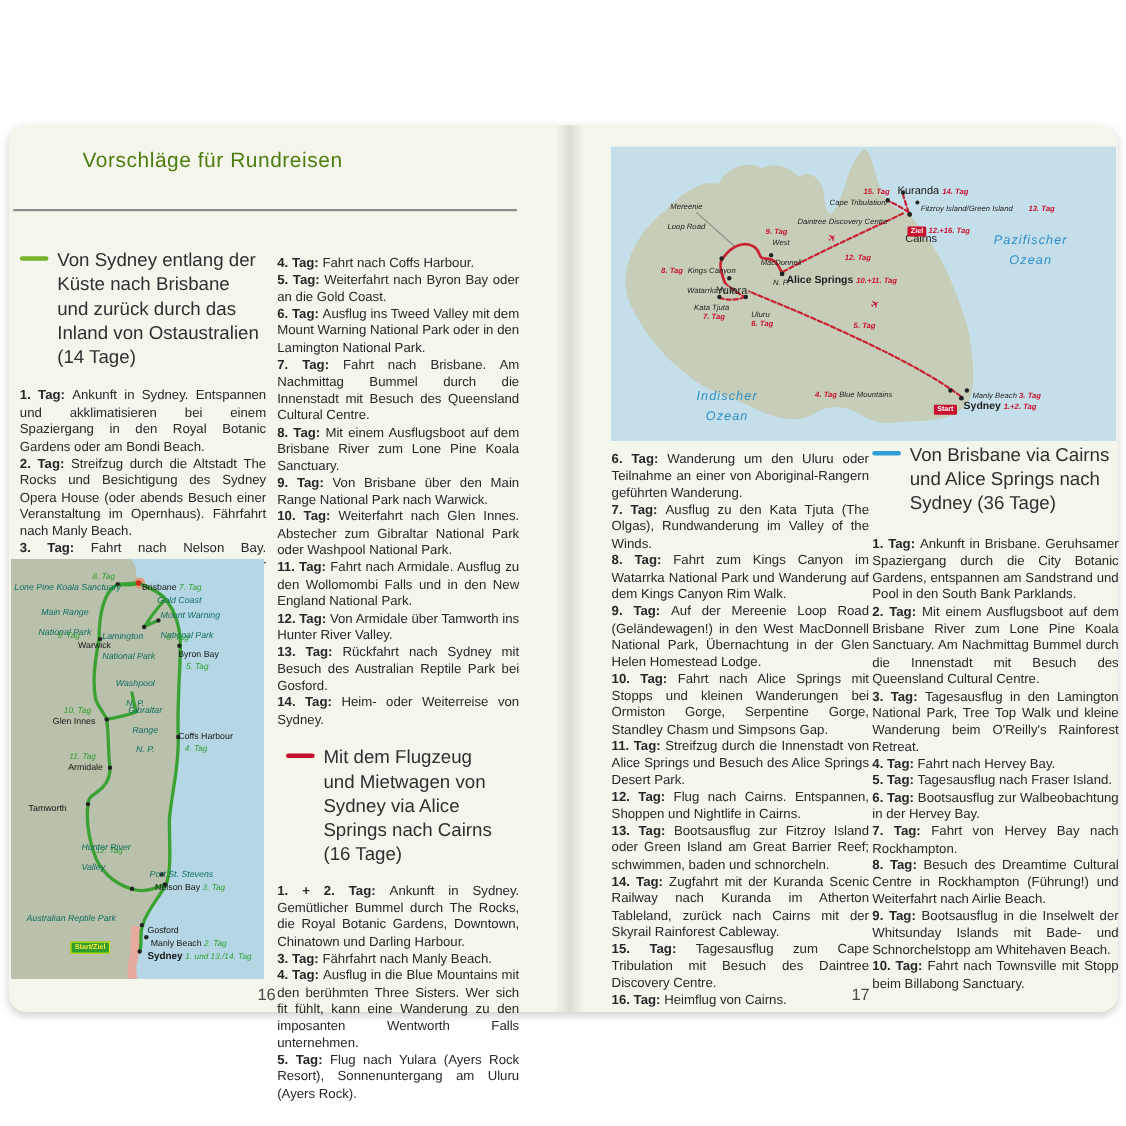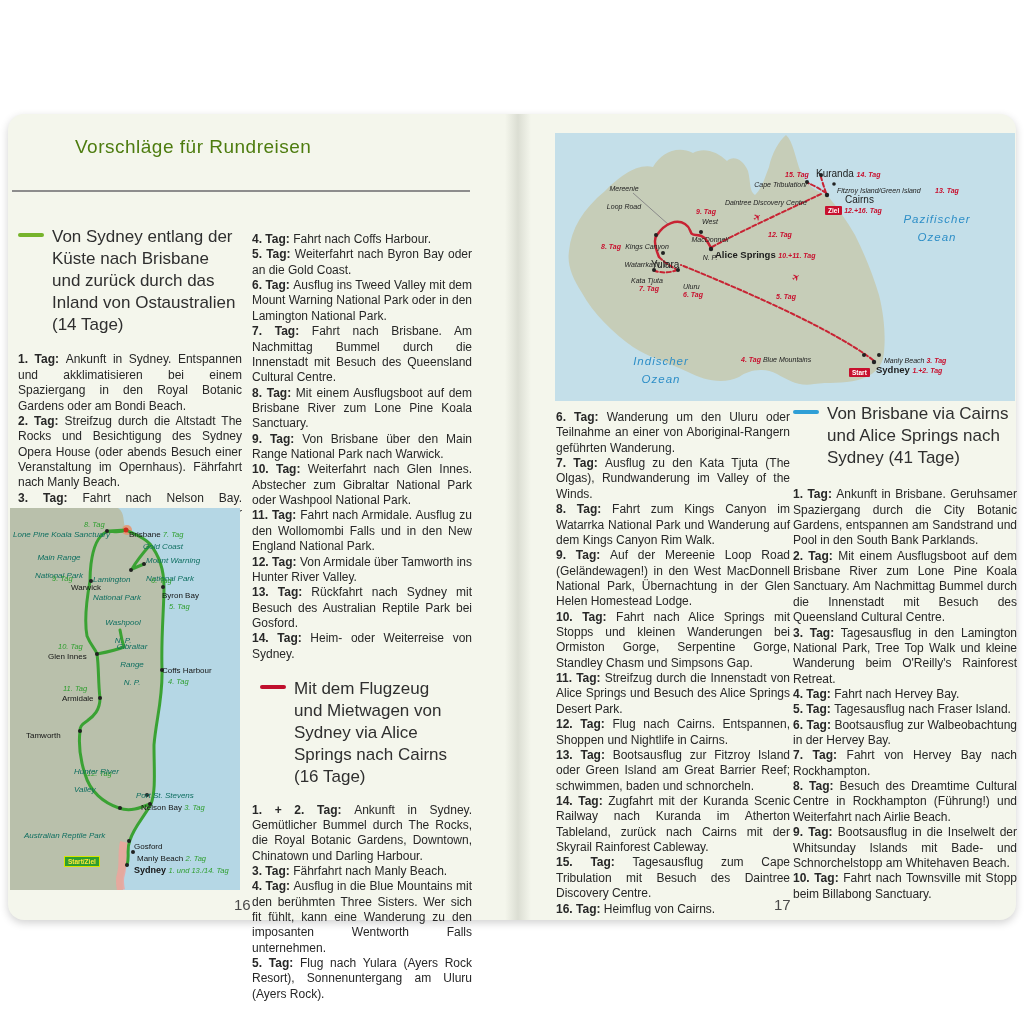--- a/index.html
+++ b/index.html
@@ -213,21 +213,21 @@
           <div class="ml" style="left: 128px; top: 150px;"><span class="dr">6. Tag</span></div>
           <div class="ml" style="left: 160px; top: 111px;"><span class="city-r">Alice Springs </span><span class="dr">10.+11. Tag</span></div>
           <div class="ml" style="left: 213px; top: 90px;"><span class="dr">12. Tag</span></div>
           <div class="ml" style="left: 197px; top: 74px; transform: rotate(-35deg);"><span class="plane">✈</span></div>
           <div class="ml" style="left: 230px; top: 30px;"><span class="dr">15. Tag</span></div>
           <div class="ml" style="left: 261px; top: 30px;"><span class="town-r">Kuranda </span><span class="dr">14. Tag</span></div>
           <div class="ml" style="left: 148px; top: 40px; width: 104px; text-align: right;"><span class="place">Cape Tribulation/
 Daintree Discovery Centre</span></div>
           <div class="ml" style="left: 282px; top: 46px;"><span class="place">Fitzroy Island/Green Island</span></div>
           <div class="ml" style="left: 380px; top: 46px;"><span class="dr">13. Tag</span></div>
-          <div class="ml" style="left: 268px; top: 56px; margin-left: 22px;"><span class="town-r">Cairns</span></div>
+          <div class="ml" style="left: 268px; top: 74px;"><span class="town-r">Cairns</span></div>
           <div class="ml" style="left: 270px; top: 66px;"><span class="badge-r">Ziel</span><span class="dr"> 12.+16. Tag</span></div>
           <div class="ml" style="left: 340px; top: 76px; width: 84px; text-align: center;"><span class="ocean">Pazifischer
 Ozean</span></div>
           <div class="ml" style="left: 221px; top: 152px;"><span class="dr">5. Tag</span></div>
           <div class="ml" style="left: 236px; top: 134px; transform: rotate(-30deg);"><span class="plane">✈</span></div>
           <div class="ml" style="left: 186px; top: 215px;"><span class="dr">4. Tag </span><span class="place">Blue Mountains</span></div>
           <div class="ml" style="left: 329px; top: 216px;"><span class="place">Manly Beach  </span><span class="dr">3. Tag</span></div>
           <div class="ml" style="left: 294px; top: 228px;"><span class="badge-r">Start</span></div>
           <div class="ml" style="left: 321px; top: 226px;"><span class="city-r">Sydney </span><span class="dr">1.+2. Tag</span></div>
           <div class="ml" style="left: 58px; top: 218px; width: 96px; text-align: center;"><span class="ocean">Indischer Ozean</span></div>
@@ -246,21 +246,21 @@
           <p class="day"><b>13. Tag: </b>Bootsausflug zur Fitzroy Island oder Green Island am Great Barrier Reef; schwimmen, baden und schnorcheln.</p>
           <p class="day"><b>14. Tag: </b>Zugfahrt mit der Kuranda Scenic Railway nach Kuranda im Atherton Tableland, zurück nach Cairns mit der Skyrail Rainforest Cableway.</p>
           <p class="day"><b>15. Tag: </b>Tagesausflug zum Cape Tribulation mit Besuch des Daintree Discovery Centre.</p>
           <p class="day"><b>16. Tag: </b>Heimflug von Cairns.</p>
         </div>
     </div>
 
     <div class="col" style="left:785px;top:289px;width:224px;">
       <div class="tour-head">
         <span class="dash dash-blue"></span>
-        <span class="ht" style="width:182px;">Von Brisbane via Cairns und Alice Springs nach Sydney (41 Tage)</span>
+        <span class="ht" style="width:182px;">Von Brisbane via Cairns und Alice Springs nach Sydney (36 Tage)</span>
       </div>
       <div style="height:18px;"></div>
       <div>
           <p class="day"><b>1. Tag: </b>Ankunft in Brisbane. Geruhsamer Spaziergang durch die City Botanic Gardens, entspannen am Sandstrand und Pool in den South Bank Parklands.</p>
           <p class="day"><b>2. Tag: </b>Mit einem Ausflugsboot auf dem Brisbane River zum Lone Pine Koala Sanctuary. Am Nachmittag Bummel durch die Innenstadt mit Besuch des Queensland Cultural Centre.</p>
           <p class="day"><b>3. Tag: </b>Tagesausflug in den Lamington National Park, Tree Top Walk und kleine Wanderung beim O'Reilly's Rainforest Retreat.</p>
           <p class="day"><b>4. Tag: </b>Fahrt nach Hervey Bay.</p>
           <p class="day"><b>5. Tag: </b>Tagesausflug nach Fraser Island.</p>
           <p class="day"><b>6. Tag: </b>Bootsausflug zur Walbeobachtung in der Hervey Bay.</p>
           <p class="day"><b>7. Tag: </b>Fahrt von Hervey Bay nach Rockhampton.</p>

